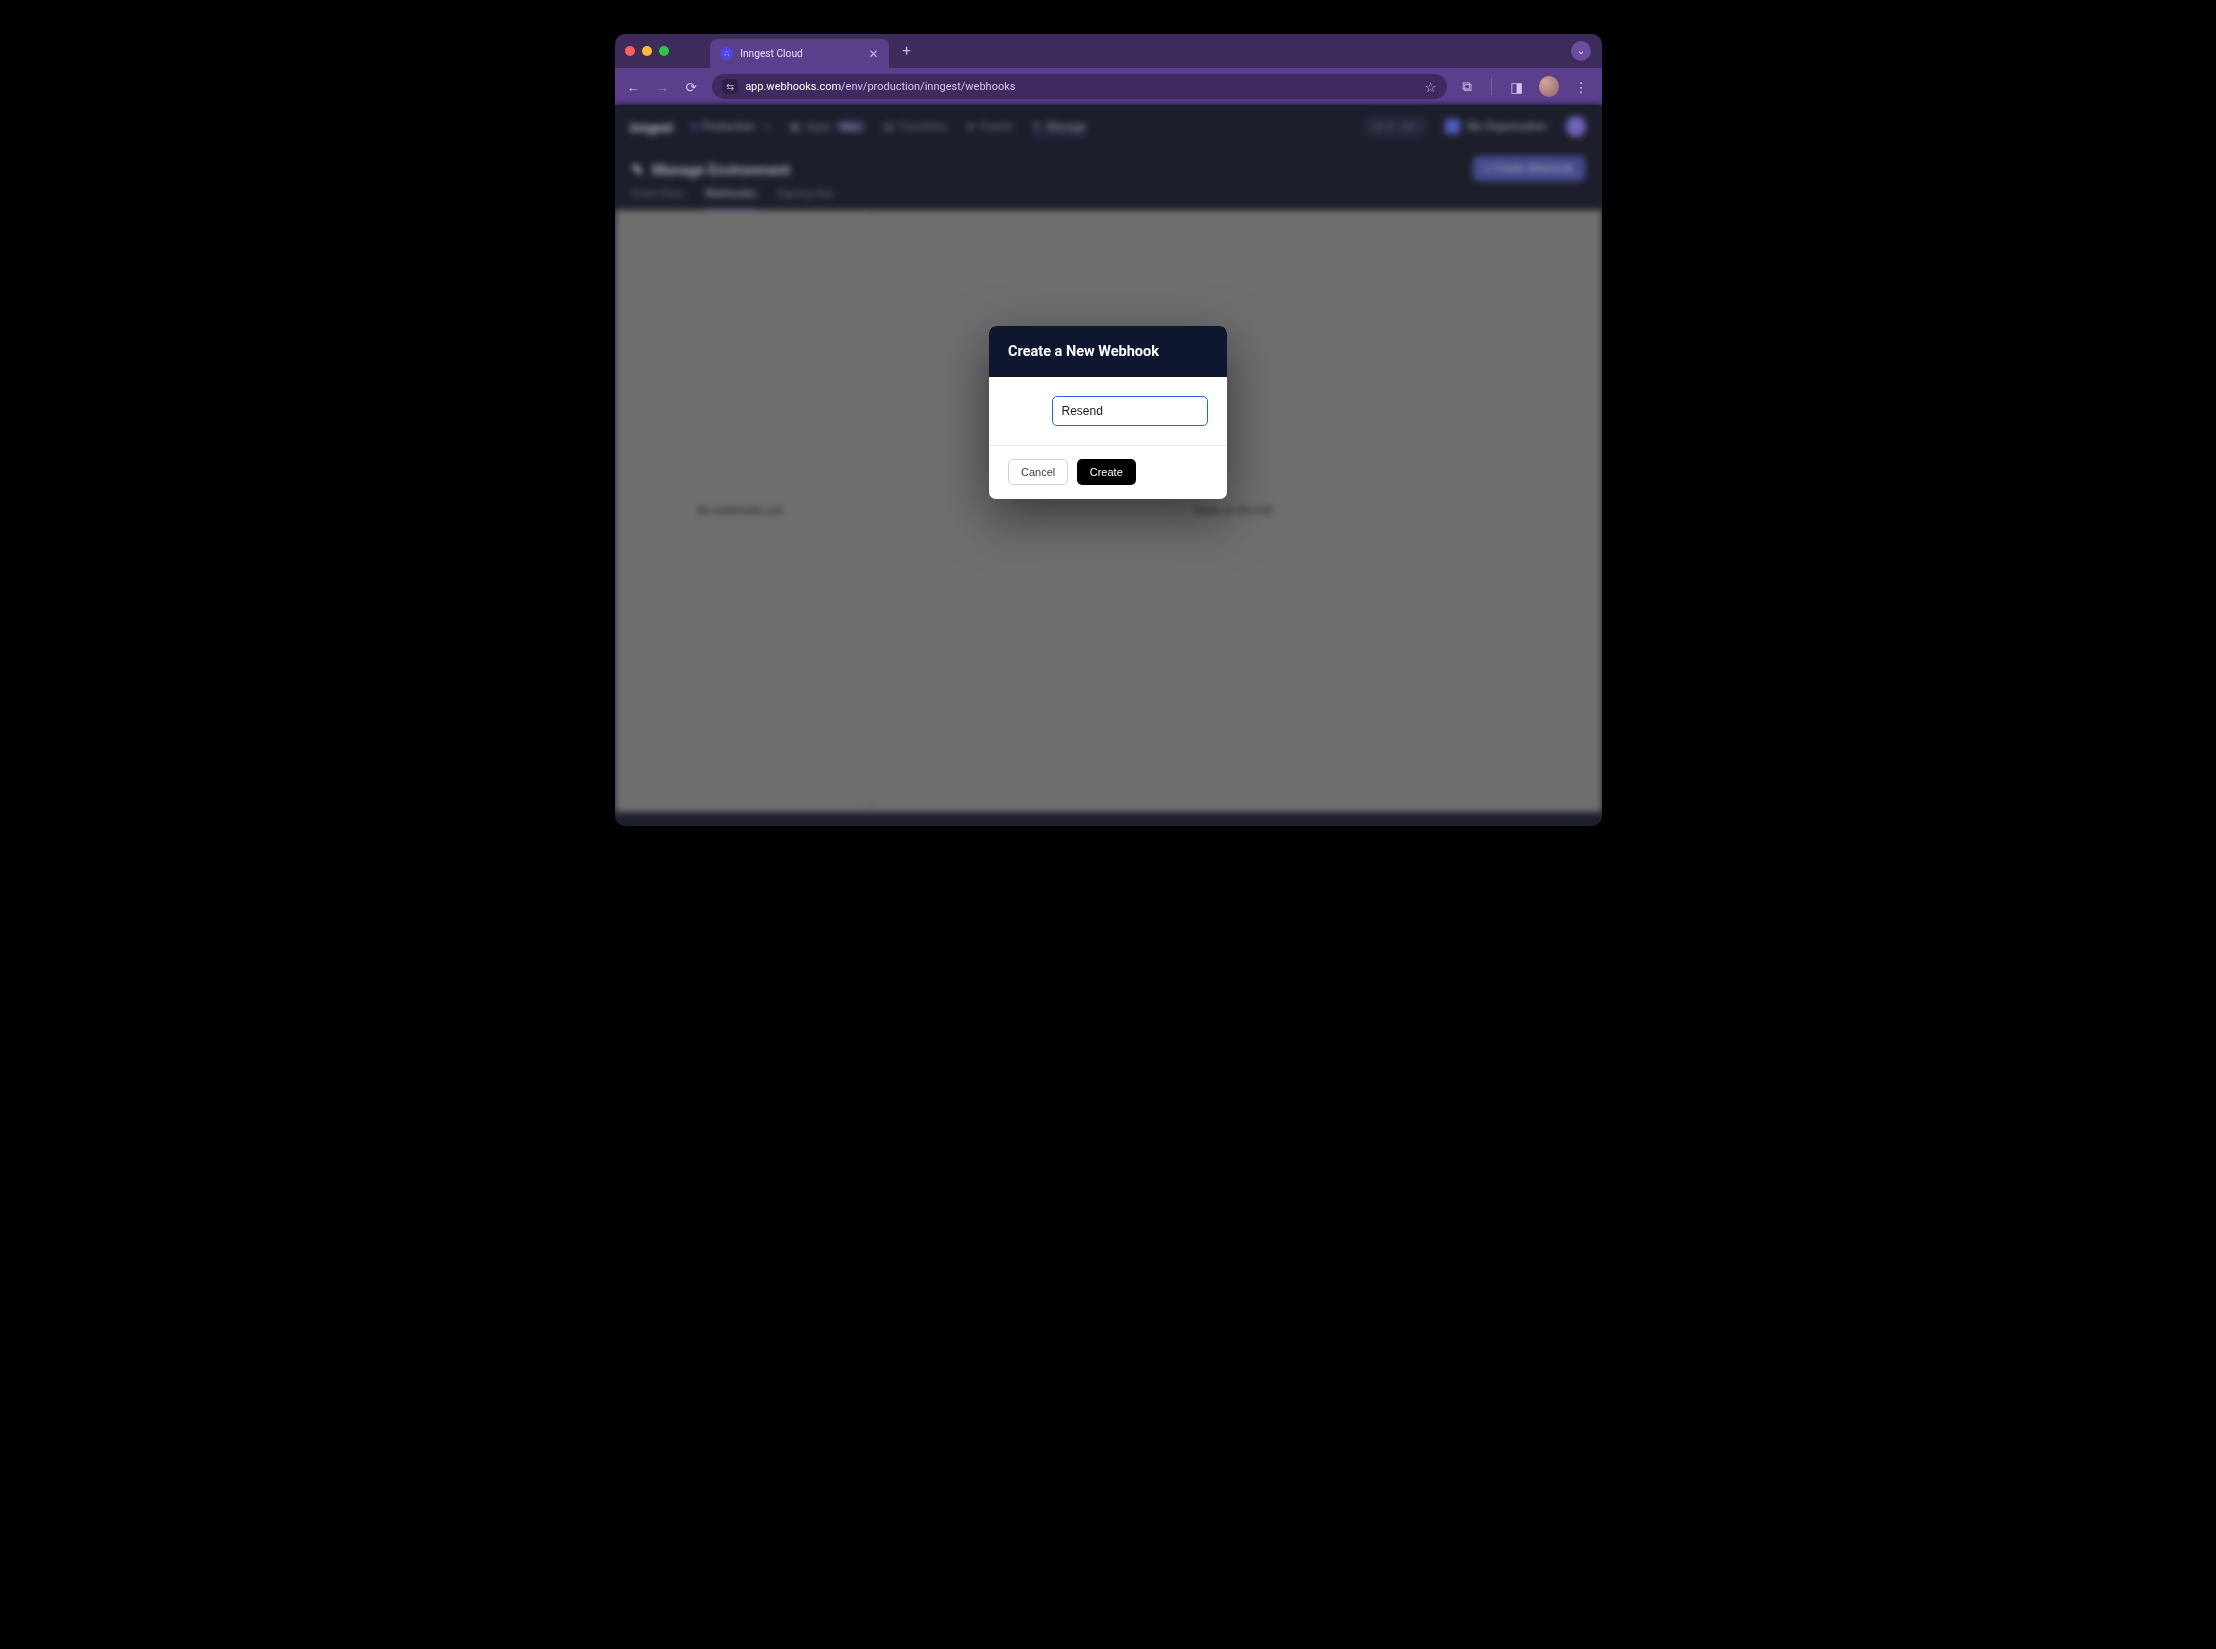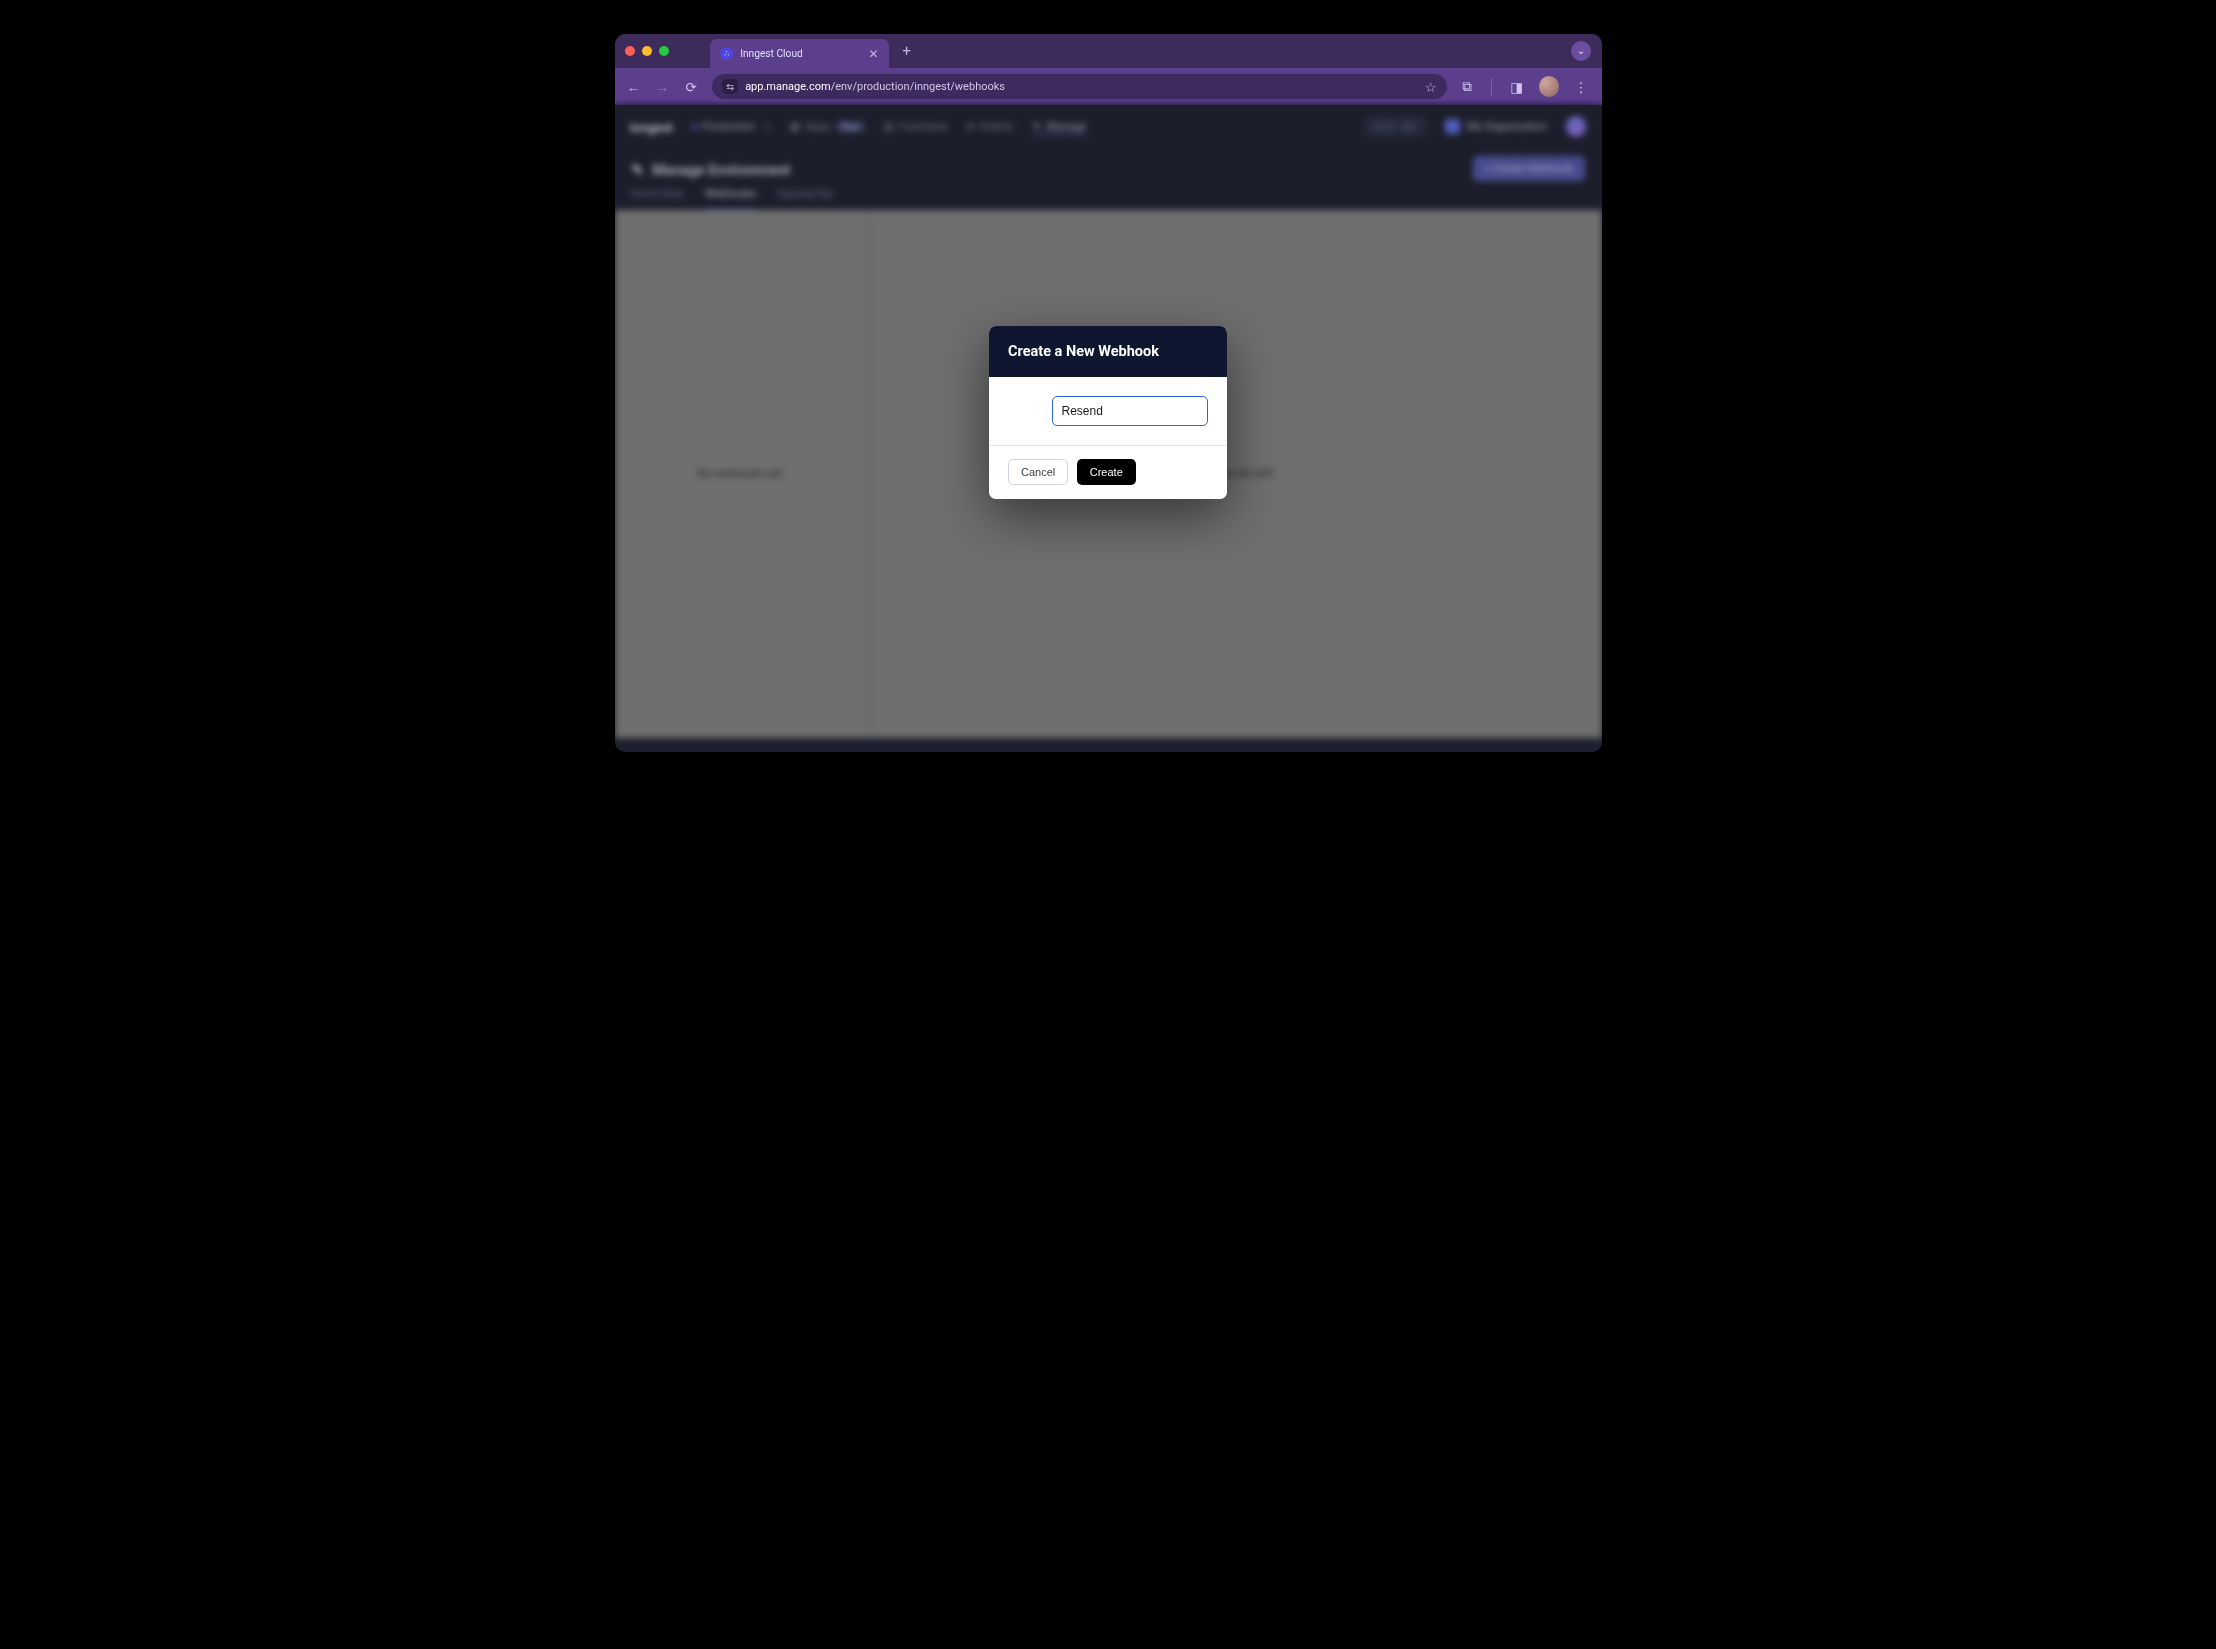--- a/index.html
+++ b/index.html
@@ -97,21 +97,21 @@
   .divider { width: 0.9px; height: 17px; background: #7a5fb0; margin: 0 3.4px; }
   .avatar {
     width: 20.4px; height: 20.4px; border-radius: 50%;
     background: radial-gradient(circle at 30% 30%, #d4a5a0, #8a6560);
   }
   .kebab { color: #d4c4ee; font-size: 13.6px; padding: 0 3.4px; cursor: pointer; }
 
   
   .app-area {
     position: relative;
-    height: 647px;
+    height: 721px;
     background: #0f1229;
   }
   .app-blur-layer {
     position: absolute;
     inset: 0;
     filter: blur(3.4px);
     pointer-events: none;
   }
   .app-topnav {
     height: 43px;
@@ -263,21 +263,21 @@
     <div class="chrome-menu-dot">⌄</div>
   </div>
 
   <div class="addr-bar">
     <span class="nav-btn">←</span>
     <span class="nav-btn dim">→</span>
     <span class="nav-btn">⟳</span>
     <div class="url-pill">
       <span class="site-badge">⇆</span>
       <span class="url-text">
-        <span class="domain">app.manage.com</span><span>/env/production/inngest/webhooks</span>
+        <span class="domain">app.webhooks.com</span><span>/env/production/inngest/webhooks</span>
       </span>
       <span class="star-btn">☆</span>
     </div>
     <span class="ext-icon">⧉</span>
     <span class="divider"></span>
     <span class="ext-icon">◨</span>
     <span class="avatar"></span>
     <span class="kebab">⋮</span>
   </div>
 

